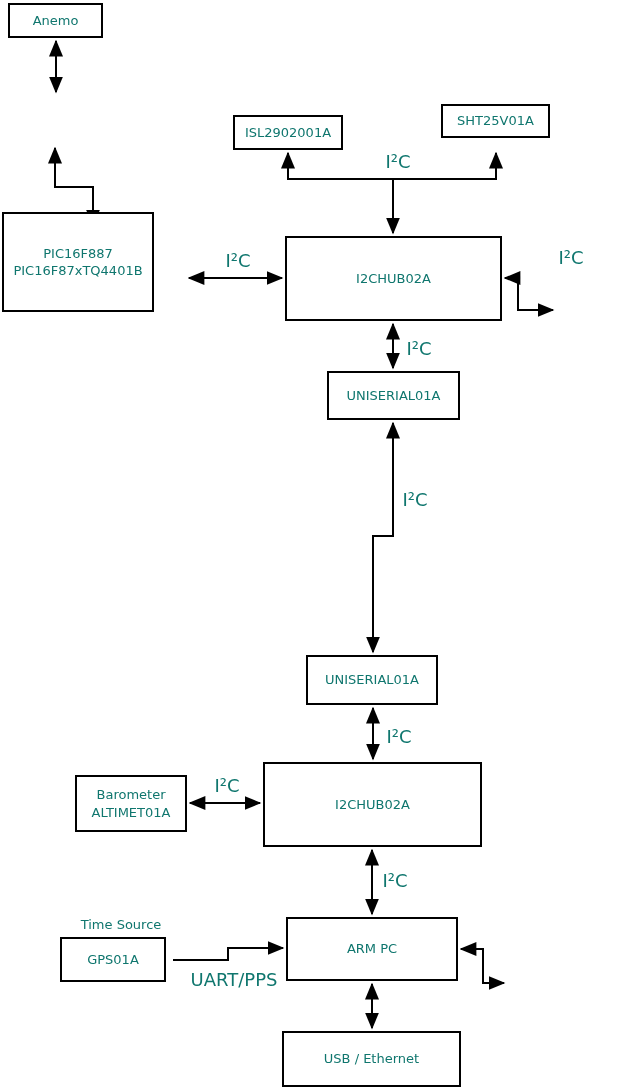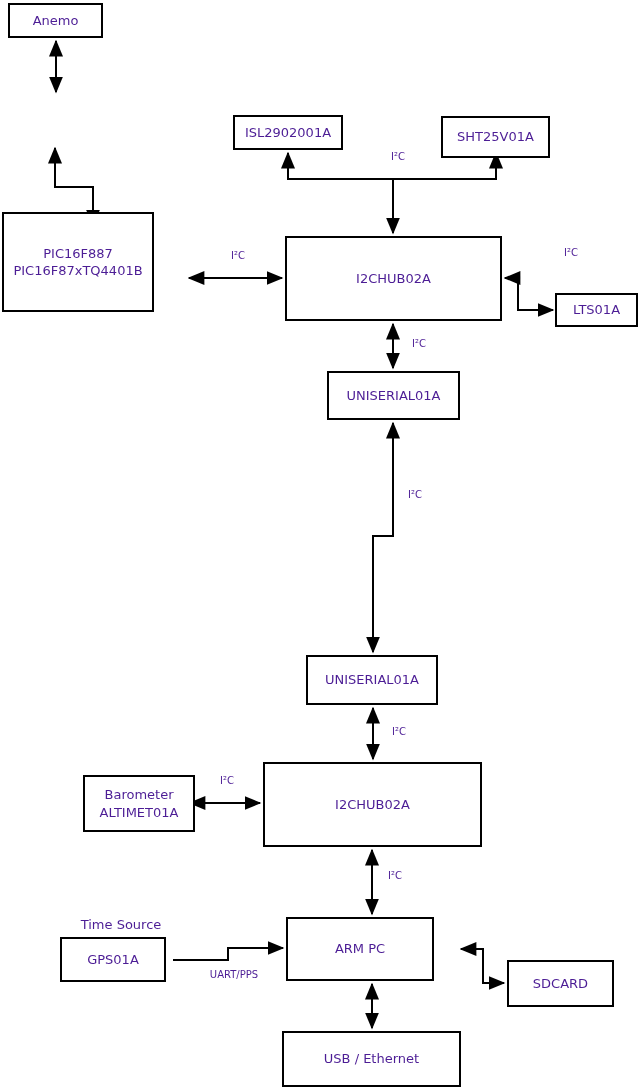--- a/index.html
+++ b/index.html
@@ -2,41 +2,41 @@
 <html><head>
 <meta charset="utf-8">
 <style>
   html, body { margin: 0; padding: 0; background: #ffffff; }
   .canvas {
     position: relative;
     width: 640px;
     height: 1089px;
     background: #ffffff;
     font-family: "DejaVu Sans", sans-serif;
-    color: #4c1d95;
+    color: #0f766e;
     overflow: hidden;
     text-decoration: underline;
   }
   svg.wires { position: absolute; left: 0; top: 0; }
   .node {
     position: absolute;
     box-sizing: border-box;
     border: 2px solid #000;
     background: #fff;
     display: flex;
     align-items: center;
     justify-content: center;
     text-align: center;
     font-size: 13px;
     line-height: 1.32;
   }
   .node .lbl { white-space: pre-line; }
   .edge-label {
     position: absolute;
-    font-size: 10px;
+    font-size: 18px;
     transform: translateX(-50%);
     white-space: nowrap;
   }
   .annotation {
     position: absolute;
     font-size: 13px;
     transform: translateX(-50%);
     white-space: nowrap;
   }
 </style>
@@ -76,60 +76,54 @@
 
   <div class="node" style="left:2px; top:212px; width:152px; height:100px;">
     <span class="lbl">PIC16F887
 PIC16F87xTQ4401B</span>
   </div>
 
   <div class="node" style="left:233px; top:115px; width:110px; height:35px;">
     <span class="lbl">ISL2902001A</span>
   </div>
 
-  <div class="node" style="left:441px; top:116px; width:109px; height:42px;">
+  <div class="node" style="left:441px; top:104px; width:109px; height:34px;">
     <span class="lbl">SHT25V01A</span>
   </div>
 
   <div class="node" style="left:285px; top:236px; width:217px; height:85px;">
     <span class="lbl">I2CHUB02A</span>
   </div>
 
-  <div class="node" style="left:555px; top:293px; width:83px; height:34px;">
-    <span class="lbl">LTS01A</span>
-  </div>
 
   <div class="node" style="left:327px; top:371px; width:133px; height:49px;">
     <span class="lbl">UNISERIAL01A</span>
   </div>
 
   <div class="node" style="left:306px; top:655px; width:132px; height:50px;">
     <span class="lbl">UNISERIAL01A</span>
   </div>
 
-  <div class="node" style="left:75px; top:775px; width:112px; height:57px;margin-left:8px;">
+  <div class="node" style="left:75px; top:775px; width:112px; height:57px;">
     <span class="lbl">Barometer
 ALTIMET01A</span>
   </div>
 
   <div class="node" style="left:263px; top:762px; width:219px; height:85px;">
     <span class="lbl">I2CHUB02A</span>
   </div>
 
   <div class="node" style="left:60px; top:937px; width:106px; height:45px;">
     <span class="lbl">GPS01A</span>
   </div>
 
-  <div class="node" style="left:286px; top:917px; width:148px; height:64px;">
+  <div class="node" style="left:286px; top:917px; width:172px; height:64px;">
     <span class="lbl">ARM PC</span>
   </div>
 
-  <div class="node" style="left:507px; top:960px; width:107px; height:47px;">
-    <span class="lbl">SDCARD</span>
-  </div>
 
   <div class="node" style="left:282px; top:1031px; width:179px; height:56px;">
     <span class="lbl">USB / Ethernet</span>
   </div>
 
   <span class="edge-label" style="left:238px; top:250px;">I²C</span>
   <span class="edge-label" style="left:398px; top:151px;">I²C</span>
   <span class="edge-label" style="left:571px; top:247px;">I²C</span>
   <span class="edge-label" style="left:419px; top:338px;">I²C</span>
   <span class="edge-label" style="left:415px; top:489px;">I²C</span>

